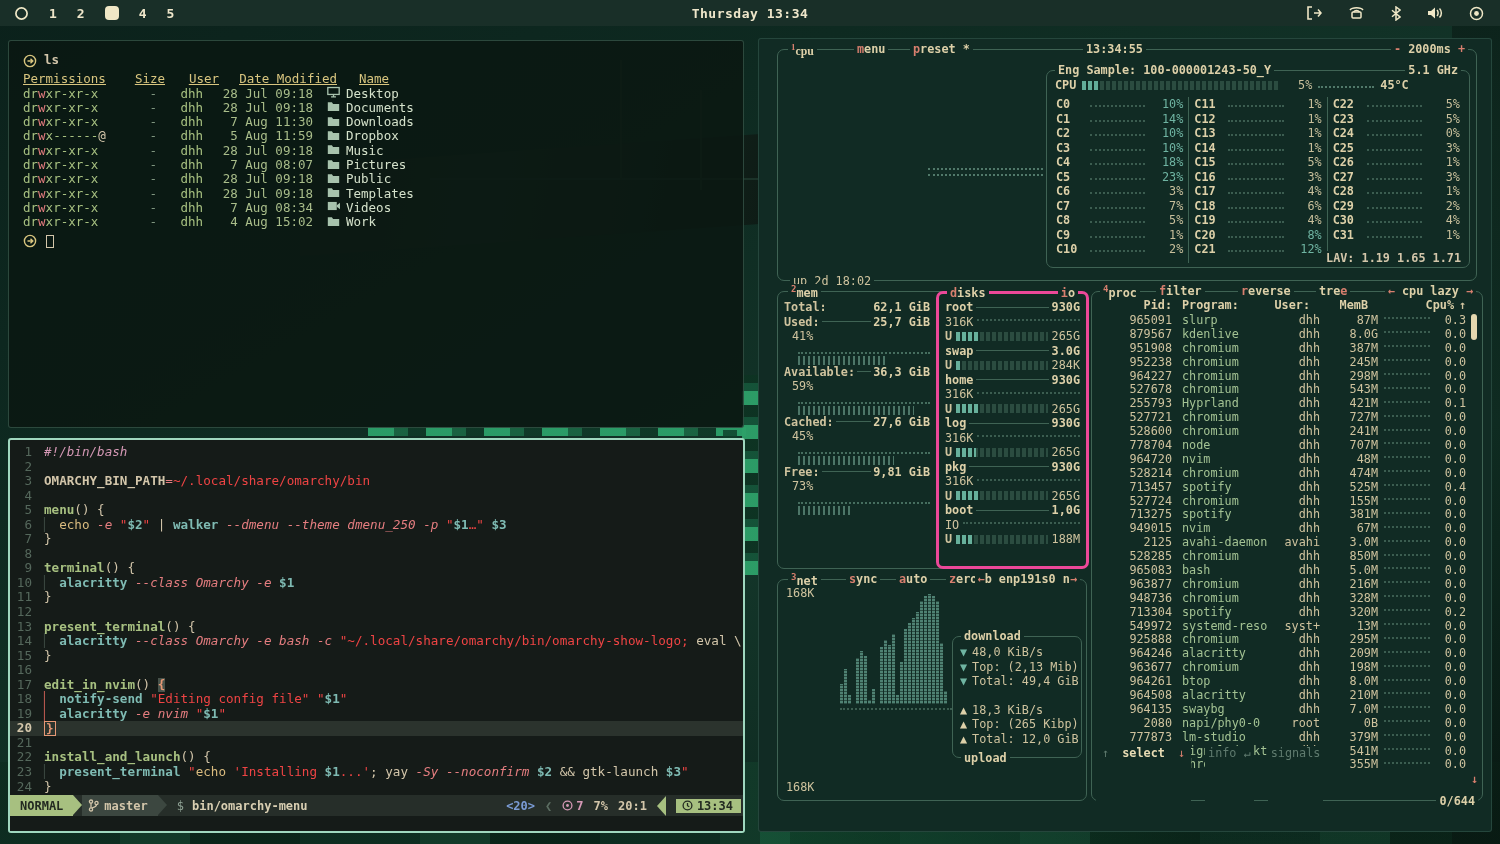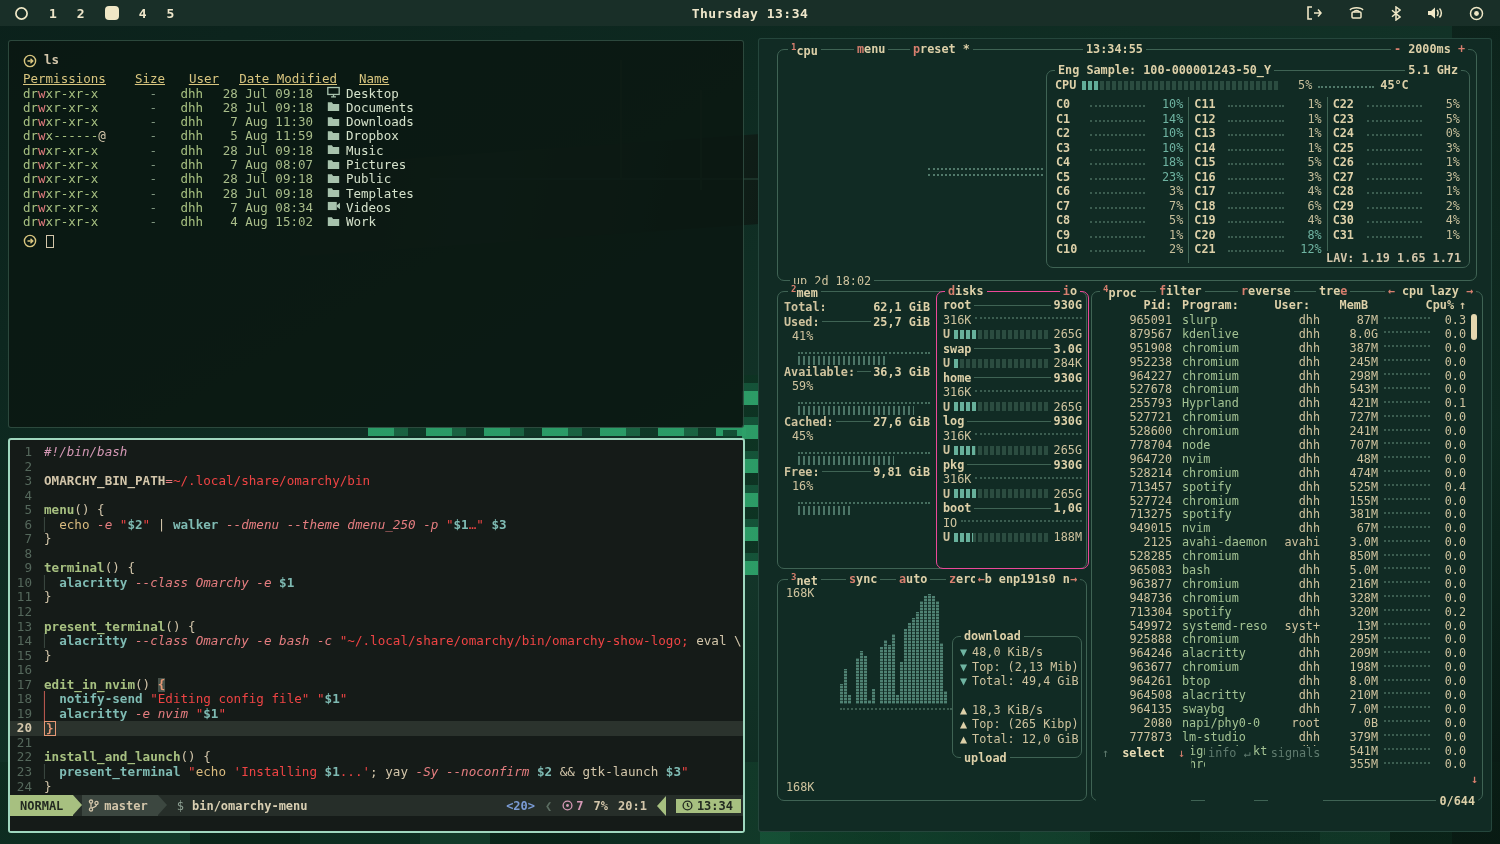--- a/index.html
+++ b/index.html
@@ -137,21 +137,21 @@
   
   #mem-box { left:18px; top:252px; width:310px; height:278px; }
   #mem-col { position:absolute; left:6px; top:8px; width:146px; }
   .mem-label-row { display:flex; align-items:center; height:14.5px; }
   .mem-label-row .lbl { color:#cfc39e; font-weight:bold; white-space:pre; }
   .mem-label-row .dash { flex:1; border-top:1px solid #3f6354; margin:0 2px; }
   .mem-label-row .val { color:#ddd0a8; font-weight:bold; }
   .mem-pct { height:14.5px; color:#cfc39e; padding-left:8px; }
   .meter-dots { height:7px; margin:3px 0 2px 14px; border-bottom:2px dotted #466e5f; }
   .meter-hatch { height:9px; margin-left:14px; background:repeating-linear-gradient(90deg,#4d7668 0 2px,rgba(0,0,0,0) 2px 5px); }
-  #disks-box { position:absolute; left:158px; top:-1px; width:153px; height:278px; border:1px solid #ec4899; border-radius:7px; }
+  #disks-box { position:absolute; left:158px; top:-1px; width:153px; height:278px; border:3px solid #ec4899; border-radius:7px; }
   #disks-list { position:absolute; inset:6px 6px 4px 6px; }
   .disk-title { display:flex; align-items:center; height:14.5px; }
   .disk-title .nm { color:#ddd0a8; font-weight:bold; padding-right:3px; }
   .disk-title .dash { flex:1; border-top:1px solid #3f6354; }
   .disk-title .tot { color:#ddd0a8; font-weight:bold; padding-left:3px; }
   .disk-rate { display:flex; align-items:center; height:14.5px; color:#cfc39e; }
   .disk-rate .trail { flex:1; border-bottom:2px dotted #3b5d50; margin:0 0 3px 4px; }
   .disk-use { display:flex; align-items:center; height:14.5px; gap:4px; }
   .disk-use .u { color:#cfc39e; font-weight:bold; }
   .disk-bar { flex:1; height:9px; background:repeating-linear-gradient(90deg,#2b4c40 0 4px,rgba(0,0,0,0) 4px 6px); position:relative; }
@@ -467,21 +467,21 @@
           <span>13:34</span>
         </span>
       </span>
     </div>
     <div id="cmdline"></div>
   </div>
 
   <div id="btop-win" class="window">
 
     <div id="cpu-box" class="bbox">
-      <span class="btitle" style="left:10px;"><sup class="key">1</sup><span>cpu</span></span>
+      <span class="btitle" style="left:10px;font-family:Liberation Serif, serif;"><sup class="key">1</sup><span>cpu</span></span>
       <span class="btitle" style="left:76px;"><span class="key">m</span><span>enu</span></span>
       <span class="btitle" style="left:132px;"><span class="key">p</span><span>reset *</span></span>
       <span class="btitle" style="left:50%;transform:translateX(-70%);">13:34:55</span>
       <span class="btitle" style="right:8px;"><span class="key">-</span> <span>2000ms</span> <span class="key">+</span></span>
       <div id="cpu-graph">
           <div></div>
           <div></div>
         </div>
       <span class="bfoot cream" style="left:12px;">up 2d 18:02</span>
 
@@ -699,21 +699,21 @@
             <span class="val">27,6 GiB</span>
           </div>
           <div class="mem-pct">45%</div>
           <div class="meter-dots"></div>
           <div class="meter-hatch" style="width: calc(45% + 30px);"></div>
           <div class="mem-label-row">
             <span class="lbl">Free:</span>
             <span class="dash"></span>
             <span class="val">9,81 GiB</span>
           </div>
-          <div class="mem-pct">16%</div>
+          <div class="mem-pct">73%</div>
           <div class="meter-dots"></div>
           <div class="meter-hatch" style="width: calc(16% + 30px);"></div>
         </div>
       <div id="disks-box">
         <span class="btitle" style="left:8px;"><span class="key">d</span><span>isks</span></span>
         <span class="btitle" style="right:8px;"><span class="key">i</span><span>o</span></span>
         <div id="disks-list">
             <div class="disk-title">
               <span class="nm">root</span>
               <span class="dash"></span>

